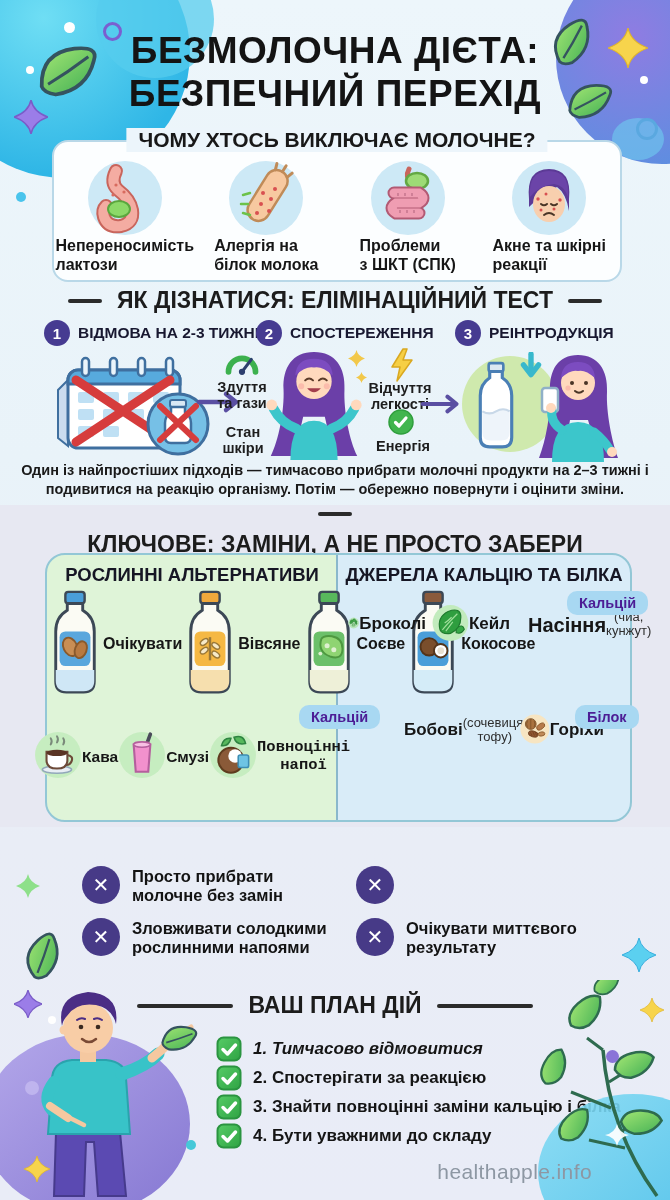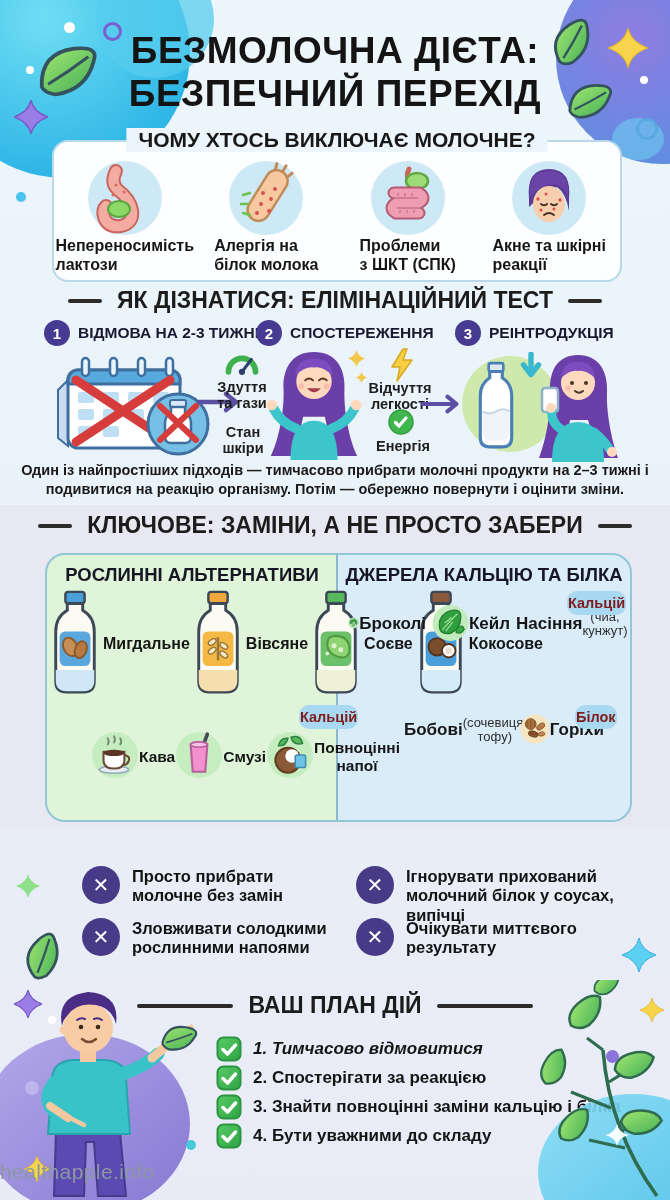--- a/index.html
+++ b/index.html
@@ -34,31 +34,31 @@
   
   .key-box{left:45px;top:553px;width:583px;height:265px;border:2px solid #93c7d6;border-radius:20px;
     background:linear-gradient(90deg,#dff4d8 0,#dff4d8 290px,#d9ecf8 290px,#d9ecf8 100%);}
   .key-divider{position:absolute;left:289px;top:0;width:2px;height:100%;background:#8ab8cc;}
   .panel{position:absolute;top:0;height:100%;}
   .panel-heading{position:absolute;top:9px;left:0;width:100%;text-align:center;font-size:18.5px;
     font-weight:800;color:#161624;white-space:nowrap;}
   .fig{display:flex;flex-direction:row;align-items:center;}
   .fig-label{font-size:16px;font-weight:700;margin-top:3px;text-align:center;line-height:1.1;}
   .fig-sub{font-size:13px;font-weight:400;color:#2e2e2e;text-align:center;line-height:1.05;margin-top:1px;}
-  .badge{position:absolute;background:#a8d8f2;color:#7f1d1d;font-size:14.5px;font-weight:800;
-    padding:4px 1px;border-radius:10px;white-space:nowrap;}
+  .badge{position:absolute;background:#a8d8f2;color:#4c1d95;font-size:14.5px;font-weight:800;
+    padding:4px 12px;border-radius:10px;white-space:nowrap;}
   
   .mistake{display:flex;align-items:flex-start;gap:12px;}
   .xcirc{width:38px;height:38px;border-radius:50%;background:#473a87;color:#fff;display:flex;
     align-items:center;justify-content:center;font-size:20px;font-weight:800;flex:0 0 auto;}
   .mistake-text{font-size:16.5px;font-weight:700;line-height:1.18;padding-top:1px;color:#131313;}
   
   .plan-item{display:flex;align-items:center;gap:11px;}
   .plan-text{font-size:17px;font-weight:700;color:#151515;white-space:nowrap;}
-  .footer{left:0;top:1160px;width:592px;text-align:left;font-size:21px;color:#8d97a3;
+  .footer{left:0;top:1160px;width:592px;text-align:right;font-size:21px;color:#8d97a3;
     font-weight:400;letter-spacing:.4px;}
   .dot{position:absolute;border-radius:50%;}
   .ring{position:absolute;border-radius:50%;background:transparent;}
 </style>
 </head>
 <body>
 
 <svg width="0" height="0" style="position:absolute" aria-hidden="true">
   <defs>
     <linearGradient id="gleaf" x1="0" y1="0" x2="1" y2="1">
@@ -308,42 +308,42 @@
     <rect x="14" y="38" width="16" height="24" rx="3" fill="#fff" stroke="#8fb0c8" stroke-width="2.5"></rect>
     <path d="M34 80 Q22 72 24 60" stroke="#3cc6cb" stroke-width="9" fill="none" stroke-linecap="round"></path>
     <circle cx="23" cy="58" r="5" fill="#ffd9bd"></circle>
     <path d="M66 82 Q76 90 82 100" stroke="#3cc6cb" stroke-width="9" fill="none" stroke-linecap="round"></path>
     <circle cx="84" cy="102" r="5" fill="#ffd9bd"></circle>
   </svg>
 
   <div class="abs desc pre">Один із найпростіших підходів — тимчасово прибрати молочні продукти на 2–3 тижні і
 подивитися на реакцію організму. Потім — обережно повернути і оцінити зміни.</div>
 
-  <div class="abs sec-heading" style="top:512px;">
+  <div class="abs sec-heading" style="top:512px;flex-direction:column;">
     <span class="dash" style="width:34px;"></span>
     <span class="txt">КЛЮЧОВЕ: ЗАМІНИ, А НЕ ПРОСТО ЗАБЕРИ</span>
     <span class="dash" style="width:34px;"></span>
   </div>
 
   <div class="abs key-box">
     <div class="key-divider"></div>
 
     <div class="panel" style="left:0;width:290px;">
       <div class="panel-heading">РОСЛИННІ АЛЬТЕРНАТИВИ</div>
       <div class="abs" style="left:0;top:34px;width:290px;display:flex;justify-content:space-evenly;">
         <div class="fig">
           <svg width="56" height="106" viewBox="0 0 58 110">
               <rect x="19" y="3" width="20" height="12" rx="3" fill="#4a9ed9" stroke="#3c4856" stroke-width="2.5"></rect>
               <path d="M21 15 h16 v7 q12 7 12 22 v52 q0 11 -11 11 H20 q-11 0 -11 -11 V44 q0 -15 12 -22 z" fill="#fbfbf4" stroke="#3c4856" stroke-width="3"></path>
               <path d="M9 84 h40 v11 q0 11 -11 11 H20 q-11 0 -11 -11 z" fill="#cfe7f6"></path>
               <rect x="13" y="44" width="32" height="36" rx="6" fill="#5aa7dd"></rect>
               <ellipse cx="24" cy="60" rx="7" ry="10" transform="rotate(-25 24 60)" fill="#c98e54" stroke="#8a5a2c" stroke-width="2"></ellipse>
               <ellipse cx="35" cy="63" rx="6" ry="9" transform="rotate(20 35 63)" fill="#b87a42" stroke="#8a5a2c" stroke-width="2"></ellipse>
             </svg>
-          <div class="fig-label">Мигдальне</div>
+          <div class="fig-label">Очікувати</div>
         </div>
         <div class="fig">
           <svg width="56" height="106" viewBox="0 0 58 110">
               <rect x="19" y="3" width="20" height="12" rx="3" fill="#f0a83c" stroke="#3c4856" stroke-width="2.5"></rect>
               <path d="M21 15 h16 v7 q12 7 12 22 v52 q0 11 -11 11 H20 q-11 0 -11 -11 V44 q0 -15 12 -22 z" fill="#fbfbf4" stroke="#3c4856" stroke-width="3"></path>
               <path d="M9 84 h40 v11 q0 11 -11 11 H20 q-11 0 -11 -11 z" fill="#f6dfae"></path>
               <rect x="13" y="44" width="32" height="36" rx="6" fill="#f5b844"></rect>
               <path d="M29 50 v24" stroke="#9a7838" stroke-width="2.5"></path>
               <ellipse cx="23" cy="55" rx="4.5" ry="2.6" transform="rotate(-35 23 55)" fill="#f6e9c8" stroke="#9a7838" stroke-width="1.5"></ellipse>
               <ellipse cx="35" cy="59" rx="4.5" ry="2.6" transform="rotate(35 35 59)" fill="#f6e9c8" stroke="#9a7838" stroke-width="1.5"></ellipse>
@@ -371,21 +371,21 @@
               <path d="M21 15 h16 v7 q12 7 12 22 v52 q0 11 -11 11 H20 q-11 0 -11 -11 V44 q0 -15 12 -22 z" fill="#fbfbf4" stroke="#3c4856" stroke-width="3"></path>
               <path d="M9 84 h40 v11 q0 11 -11 11 H20 q-11 0 -11 -11 z" fill="#d4ecf8"></path>
               <rect x="13" y="44" width="32" height="36" rx="6" fill="#4a9ed9"></rect>
               <circle cx="25" cy="60" r="9" fill="#7a4e2c" stroke="#54341a" stroke-width="2"></circle>
               <circle cx="37" cy="64" r="7" fill="#fff" stroke="#54341a" stroke-width="2"></circle>
               <circle cx="37" cy="64" r="3.5" fill="#e8e0d0"></circle>
             </svg>
           <div class="fig-label">Кокосове</div>
         </div>
       </div>
-      <div class="abs" style="left:0;top:176px;width:290px;display:flex;justify-content:space-between;align-items:flex-start;padding-left:44px;">
+      <div class="abs" style="left:0;top:176px;width:290px;display:flex;justify-content:center;align-items:flex-start;">
         <div class="fig">
           <svg width="48" height="48" viewBox="0 0 46 46">
               <circle cx="23" cy="23" r="22" fill="#c6edc0"></circle>
               <path d="M16 7 q2 3 0 6 M22 5 q2 3 0 6 M28 7 q2 3 0 6" stroke="#7a8a7a" stroke-width="1.8" fill="none" stroke-linecap="round"></path>
               <ellipse cx="22" cy="37" rx="14" ry="3.5" fill="#e8eef4" stroke="#92a8ba" stroke-width="1.5"></ellipse>
               <path d="M32 23 q6 1 4 6 q-1.5 4 -6 3.5" fill="none" stroke="#6c4a38" stroke-width="2"></path>
               <path d="M12 20 h20 v8 q0 8 -10 8 q-10 0 -10 -8 z" fill="#fff" stroke="#6c4a38" stroke-width="2"></path>
               <ellipse cx="22" cy="21" rx="10" ry="3" fill="#5a3424"></ellipse>
             </svg>
           <div class="fig-label" style="font-size:15.5px;">Кава</div>
@@ -401,21 +401,21 @@
         </div>
         <div class="fig">
           <svg width="48" height="48" viewBox="0 0 46 46">
               <circle cx="23" cy="23" r="22" fill="#c6edc0"></circle>
               <path d="M24 6 q9 -3 11 6 q-9 2 -11 -6 z" fill="#57b85c" stroke="#2e8440" stroke-width="1.5"></path>
               <path d="M21 7 q-7 -1 -9 7 q7 1 9 -7 z" fill="#57b85c" stroke="#2e8440" stroke-width="1.5"></path>
               <circle cx="21" cy="28" r="12" fill="#8a5a38" stroke="#5f3c1e" stroke-width="2"></circle>
               <circle cx="25" cy="24" r="6.5" fill="#fff"></circle>
               <rect x="28" y="23" width="10" height="12" rx="2" fill="#6ec4e4" stroke="#3e8eb4" stroke-width="1.5"></rect>
             </svg>
-          <div class="fig-label pre" style="font-size:15.5px;">Повноцінні
+          <div class="fig-label pre" style="font-size:15.5px;font-family:Liberation Mono, monospace;">Повноцінні
 напої</div>
         </div>
       </div>
     </div>
 
     <div class="panel" style="left:291px;width:292px;">
       <div class="panel-heading">ДЖЕРЕЛА КАЛЬЦІЮ ТА БІЛКА</div>
       <div class="abs fig" style="left:10px;top:36px;width:78px;">
         <svg width="64" height="64" viewBox="0 0 64 64">
             <circle cx="32" cy="32" r="31" fill="#b9e6ba"></circle>
@@ -455,21 +455,21 @@
               <ellipse cx="41" cy="44" rx="5" ry="3" transform="rotate(-30 41 44)"></ellipse>
               <ellipse cx="29" cy="47" rx="5" ry="3" transform="rotate(15 29 47)"></ellipse>
               <ellipse cx="49" cy="34" rx="5" ry="3"></ellipse>
             </g>
             <g fill="#f6f0e0" stroke="#c8b890">
               <ellipse cx="34" cy="37" rx="3" ry="1.8"></ellipse>
               <ellipse cx="47" cy="26" rx="3" ry="1.8"></ellipse>
               <ellipse cx="27" cy="26" rx="3" ry="1.8"></ellipse>
             </g>
           </svg>
-        <div class="fig-label" style="font-size:17px;">Насіння</div>
+        <div class="fig-label" style="font-size:20px;margin-left:12px;">Насіння</div>
         <div class="fig-sub">(чиа, кунжут)</div>
       </div>
       <div class="abs fig" style="left:58px;top:132px;width:124px;">
         <svg width="84" height="84" viewBox="0 0 84 84">
             <circle cx="42" cy="42" r="41" fill="#f8e9c9"></circle>
             <g fill="#cc8850" stroke="#9a6030" stroke-width="1.5">
               <circle cx="28" cy="15" r="4.5"></circle>
               <circle cx="38" cy="12" r="4.5"></circle>
               <circle cx="48" cy="15" r="4.5"></circle>
               <circle cx="33" cy="22" r="4.5"></circle>
@@ -522,22 +522,20 @@
       <path d="M17 0 Q19.5 12 34 17 Q19.5 22 17 34 Q14.5 22 0 17 Q14.5 12 17 0 Z" fill="#5bd0f0" stroke="#3aaede" stroke-width="1"></path>
     </svg>
 
   <div class="abs mistake" style="left:82px;top:866px;width:250px;">
     <span class="xcirc">✕</span>
     <span class="mistake-text pre">Просто прибрати
 молочне без замін</span>
   </div>
   <div class="abs mistake" style="left:356px;top:866px;width:300px;">
     <span class="xcirc">✕</span>
-    <span class="mistake-text pre">Ігнорувати прихований
-молочний білок у соусах, випічці</span>
   </div>
   <div class="abs mistake" style="left:82px;top:918px;width:250px;">
     <span class="xcirc">✕</span>
     <span class="mistake-text pre">Зловживати солодкими
 рослинними напоями</span>
   </div>
   <div class="abs mistake" style="left:356px;top:918px;width:300px;">
     <span class="xcirc">✕</span>
     <span class="mistake-text pre">Очікувати миттєвого
 результату</span>

